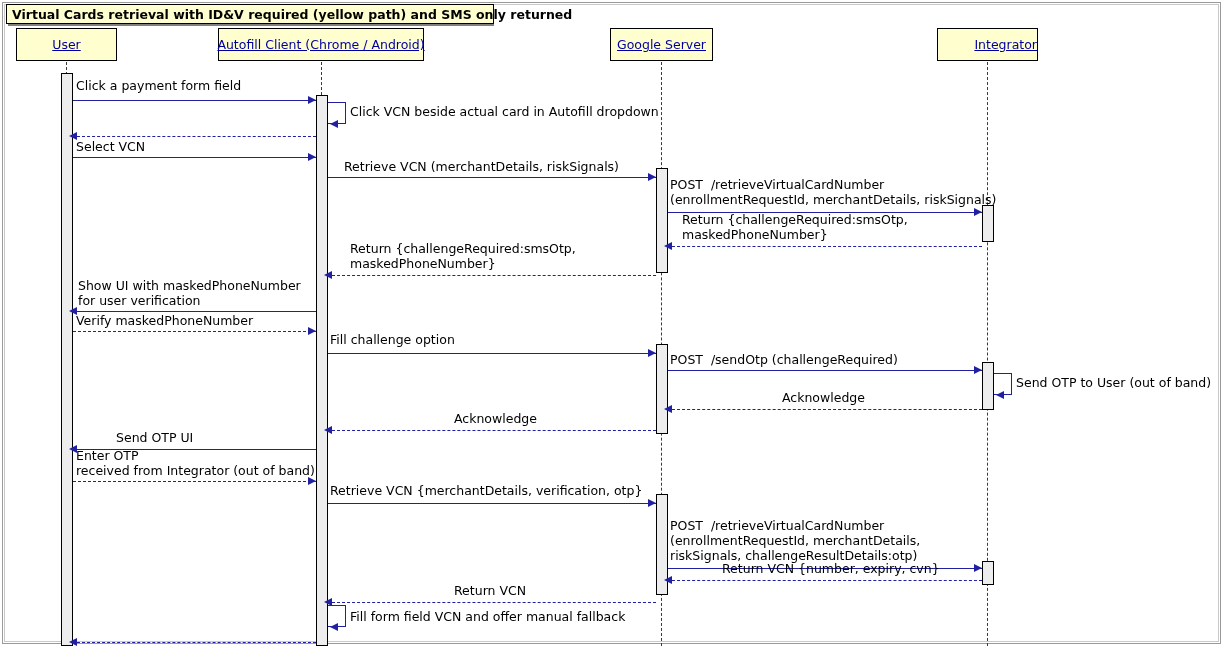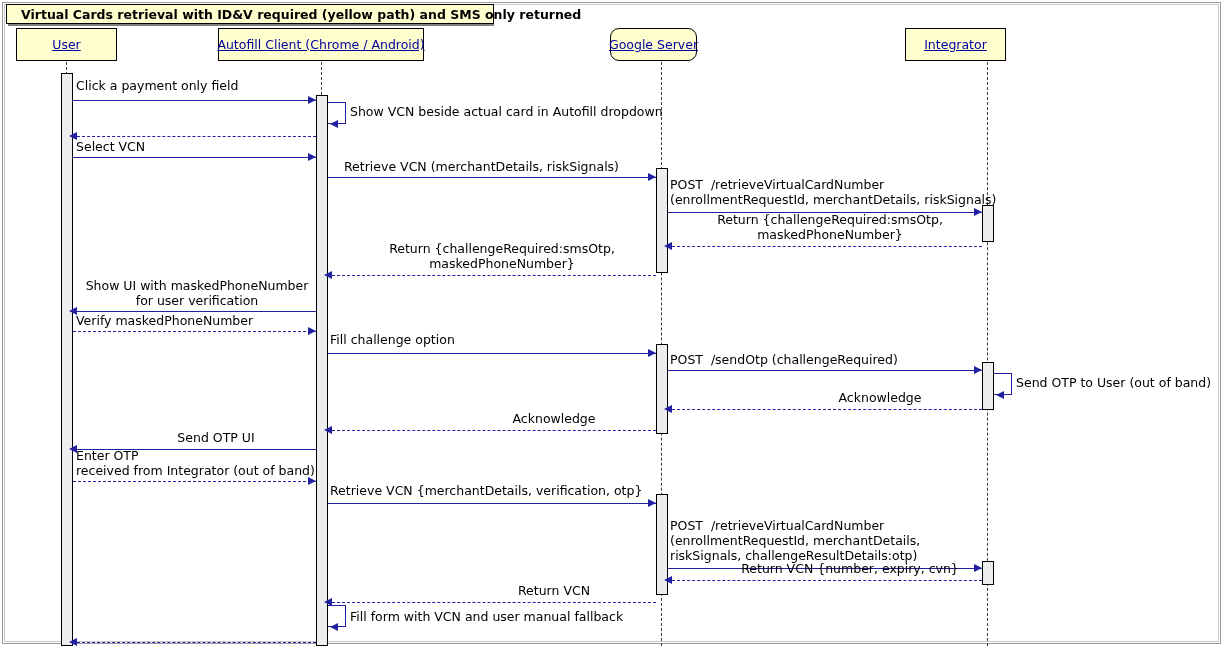--- a/index.html
+++ b/index.html
@@ -8,21 +8,21 @@
 
   
   .frame{position:absolute;left:2px;top:2px;width:1219px;height:642px;
          border:1px solid #9a9a9a;box-sizing:border-box;background:#ffffff;}
   .frame-inner{position:absolute;left:4px;top:4px;width:1215px;height:638px;
          border:1px solid #c9c9c9;box-sizing:border-box;pointer-events:none;}
 
   
   .title-box{position:absolute;left:6px;top:4px;height:20px;
       background:#FEFECE;border:1px solid #000000;box-sizing:border-box;
-      display:flex;align-items:center;padding:0 14px;
+      display:flex;align-items:center;padding:0 5px;
       font-size:12.5px;font-weight:bold;color:#000;white-space:nowrap;}
   .title-shadow{position:absolute;background:#808080;}
 
   
   .participant{position:absolute;background:#FEFECE;border:1px solid #000000;
       box-sizing:border-box;display:flex;align-items:center;justify-content:center;}
   .participant span{font-size:12.5px;color:#0000A0;text-decoration:underline;white-space:nowrap;}
 
   
   .lifeline{position:absolute;width:0;border-left:1px dashed #3a3a3a;}
@@ -34,21 +34,21 @@
   .msg-line{position:absolute;height:0;border-top:1px solid #2020A0;}
   .msg-line.dashed{border-top:1px dashed #2020A0;}
   .arrow-r{position:absolute;width:0;height:0;
       border-top:4px solid transparent;border-bottom:4px solid transparent;
       border-left:8px solid #2020A0;}
   .arrow-l{position:absolute;width:0;height:0;
       border-top:4px solid transparent;border-bottom:4px solid transparent;
       border-right:8px solid #2020A0;}
 
   .msg-label{position:absolute;font-size:12.5px;color:#000000;white-space:pre;line-height:15px;}
-  .msg-label.right{text-align:center;}
+  .msg-label.right{text-align:left;}
 
   
   .selfloop{position:absolute;border:1px solid #2020A0;border-left:none;box-sizing:border-box;}
   .self-arrow{position:absolute;width:0;height:0;
       border-top:4px solid transparent;border-bottom:4px solid transparent;
       border-right:8px solid #2020A0;}
 </style>
 </head>
 <body>
 
@@ -67,45 +67,45 @@
   <div class="lifeline" style="left:321px;top:62px;height:584px;"></div>
   <div class="lifeline" style="left:661px;top:62px;height:584px;"></div>
   <div class="lifeline" style="left:987px;top:62px;height:584px;"></div>
 
   <div class="participant" style="left:16px;top:28px;width:101px;height:33px;">
     <span>User</span>
   </div>
   <div class="participant" style="left:218px;top:28px;width:206px;height:33px;">
     <span>Autofill Client (Chrome / Android)</span>
   </div>
-  <div class="participant" style="left:610px;top:28px;width:87px;height:33px;border-radius:9px;">
+  <div class="participant" style="left:610px;top:28px;width:103px;height:33px;">
     <span>Google Server</span>
   </div>
-  <div class="participant" style="left:905px;top:28px;width:101px;height:33px;">
+  <div class="participant" style="left:937px;top:28px;width:101px;height:33px;justify-content:flex-end;">
     <span>Integrator</span>
   </div>
 
   <div class="activation" style="left:61px;top:73px;height:573px;"></div>
   <div class="activation" style="left:316px;top:95px;height:551px;"></div>
 
   <div class="activation" style="left:656px;top:168px;height:105px;"></div>
   <div class="activation" style="left:656px;top:344px;height:90px;"></div>
   <div class="activation" style="left:656px;top:494px;height:101px;"></div>
 
   <div class="activation" style="left:982px;top:205px;height:37px;"></div>
   <div class="activation" style="left:982px;top:362px;height:48px;"></div>
   <div class="activation" style="left:982px;top:561px;height:24px;"></div>
 
-  <div class="msg-label" style="left:76px;top:78px;">Click a payment only field</div>
+  <div class="msg-label" style="left:76px;top:78px;">Click a payment form field</div>
   <div class="msg-line" style="left:73px;top:100px;width:243px;"></div>
   <div class="arrow-r" style="left:308px;top:96px;"></div>
 
   <div class="selfloop" style="left:328px;top:102px;width:18px;height:22px;"></div>
   <div class="self-arrow" style="left:330px;top:120px;"></div>
-  <div class="msg-label" style="left:350px;top:104px;">Show VCN beside actual card in Autofill dropdown</div>
+  <div class="msg-label" style="left:350px;top:104px;">Click VCN beside actual card in Autofill dropdown</div>
 
   <div class="msg-line dashed" style="left:77px;top:136px;width:239px;"></div>
   <div class="arrow-l" style="left:69px;top:132px;"></div>
 
   <div class="msg-label" style="left:76px;top:139px;">Select VCN</div>
   <div class="msg-line" style="left:73px;top:157px;width:243px;"></div>
   <div class="arrow-r" style="left:308px;top:153px;"></div>
 
   <div class="msg-label" style="left:344px;top:159px;">Retrieve VCN (merchantDetails, riskSignals)</div>
   <div class="msg-line" style="left:328px;top:177px;width:328px;"></div>
@@ -177,18 +177,18 @@
   <div class="msg-label right" style="left:722px;top:561px;width:256px;">Return VCN {number, expiry, cvn}</div>
   <div class="msg-line dashed" style="left:672px;top:580px;width:310px;"></div>
   <div class="arrow-l" style="left:664px;top:576px;"></div>
 
   <div class="msg-label right" style="left:454px;top:583px;width:200px;">Return VCN</div>
   <div class="msg-line dashed" style="left:332px;top:602px;width:324px;"></div>
   <div class="arrow-l" style="left:324px;top:598px;"></div>
 
   <div class="selfloop" style="left:328px;top:605px;width:18px;height:22px;"></div>
   <div class="self-arrow" style="left:330px;top:623px;"></div>
-  <div class="msg-label" style="left:350px;top:609px;">Fill form with VCN and user manual fallback</div>
+  <div class="msg-label" style="left:350px;top:609px;">Fill form field VCN and offer manual fallback</div>
 
   <div class="msg-line dashed" style="left:77px;top:642px;width:239px;"></div>
   <div class="arrow-l" style="left:69px;top:638px;"></div>
 
 </div>
 
 </body></html>

